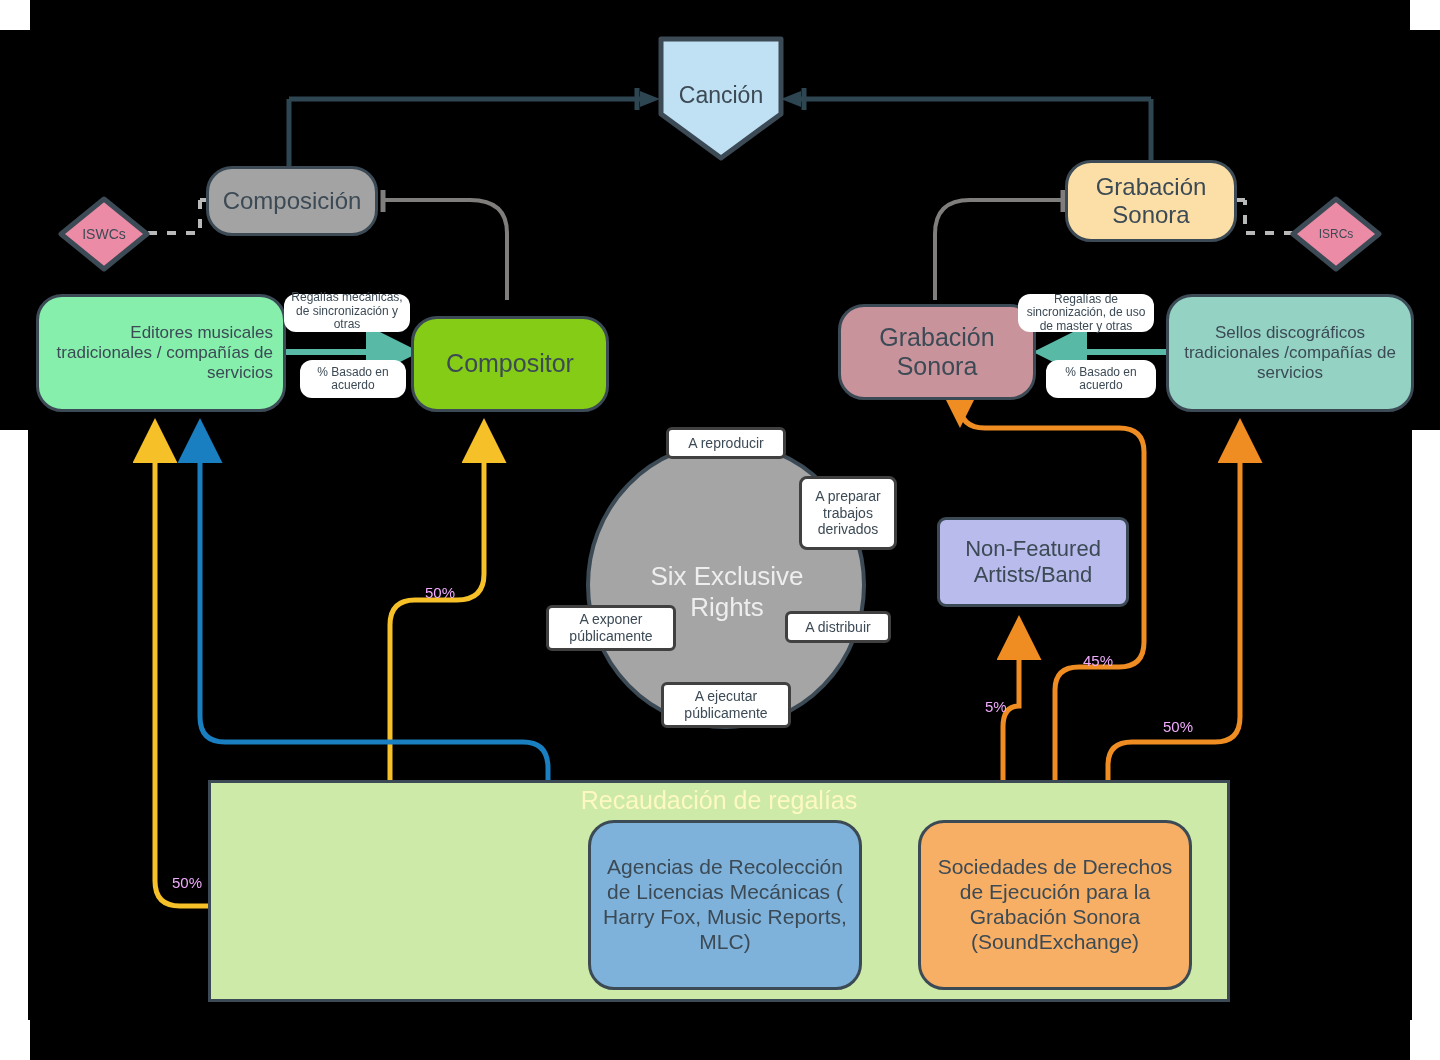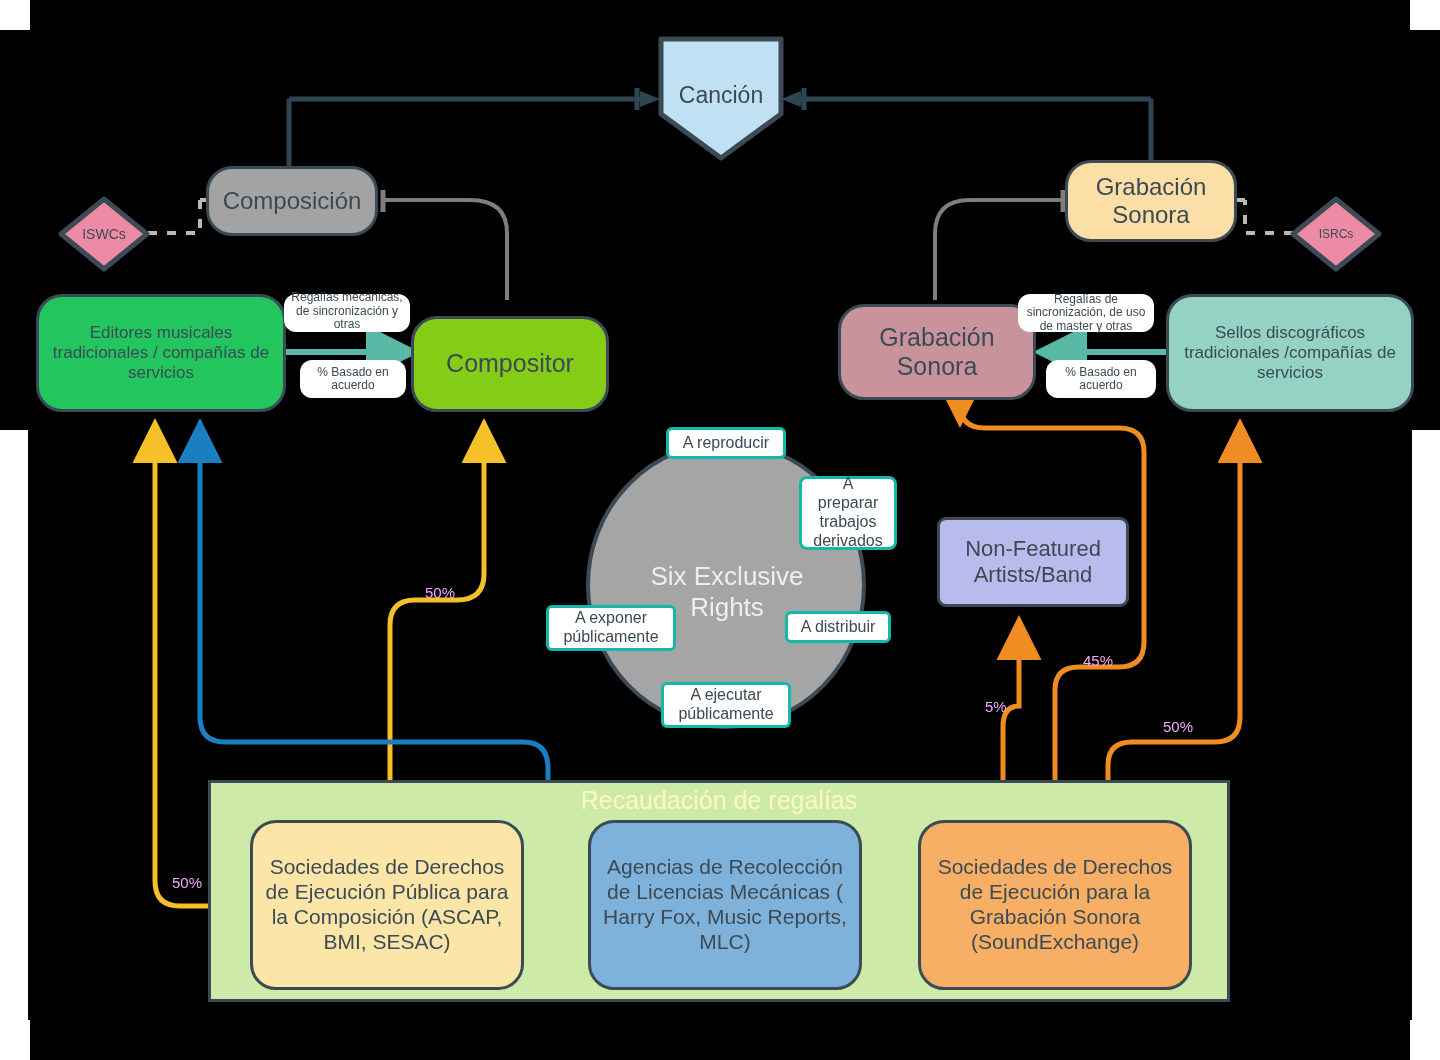--- a/index.html
+++ b/index.html
@@ -19,24 +19,24 @@
     text-align:center;
     color:#3c4a55;
     box-sizing:border-box;
     line-height:1.18;
   }
   .pill{
     border:3px solid #3c4a55;
     border-radius:26px;
   }
   .rect{
-    border:3px solid #14b8a6;
+    border:3px solid #404040;
     border-radius:6px;
     background:#ffffff;
-    font-size:16px;
+    font-size:14px;
     padding:3px 11px;
   }
   .lav{
     border:3px solid #3c4a55;
     border-radius:9px;
     background:#b8bbeb;
     font-size:22px;
   }
   .tag{
     position:absolute;
@@ -169,21 +169,21 @@
 
   <div class="node pill" style="left:206px;top:166px;width:172px;height:70px;background:#a3a3a3;font-size:24px;">
     <span>Composición</span>
   </div>
 
   <div class="node pill" style="left:1065px;top:160px;width:172px;height:82px;background:#fcdfa6;font-size:24px;flex-direction:column;">
     <span>Grabación</span>
     <span>Sonora</span>
   </div>
 
-  <div class="node pill" style="left:36px;top:294px;width:250px;height:118px;background:#22c55e;font-size:17px;padding:4px 10px;">
+  <div class="node pill" style="left:36px;top:294px;width:250px;height:118px;background:#86efac;font-size:17px;padding:4px 10px;text-align:right;">
     <span>Editores musicales tradicionales / compañías de servicios</span>
   </div>
 
   <div class="node pill" style="left:411px;top:316px;width:198px;height:96px;background:#84cc16;font-size:25px;">
     <span>Compositor</span>
   </div>
 
   <div class="node pill" style="left:838px;top:304px;width:198px;height:96px;background:#c9939b;font-size:25px;flex-direction:column;">
     <span>Grabación</span>
     <span>Sonora</span>
@@ -250,23 +250,20 @@
   </div>
   <div class="pct" style="left:1163px;top:718px;">
     <span>50%</span>
   </div>
 
   <div class="greenbox" style="left:208px;top:780px;width:1022px;height:222px;"></div>
   <div class="greenlabel" style="left:208px;top:786px;width:1022px;text-align:center;">
     <span>Recaudación de regalías</span>
   </div>
 
-  <div class="node pill" style="left:250px;top:820px;width:274px;height:170px;background:#fbe6a8;font-size:21px;padding:4px 8px;">
-    <span>Sociedades de Derechos de Ejecución Pública para la Composición (ASCAP, BMI, SESAC)</span>
-  </div>
 
   <div class="node pill" style="left:588px;top:820px;width:274px;height:170px;background:#7fb2db;font-size:21px;padding:4px 8px;">
     <span>Agencias de Recolección de Licencias Mecánicas ( Harry Fox, Music Reports, MLC)</span>
   </div>
 
   <div class="node pill" style="left:918px;top:820px;width:274px;height:170px;background:#f7ae65;font-size:21px;padding:4px 8px;">
     <span>Sociedades de Derechos de Ejecución para la Grabación Sonora (SoundExchange)</span>
   </div>
 
 </div>

